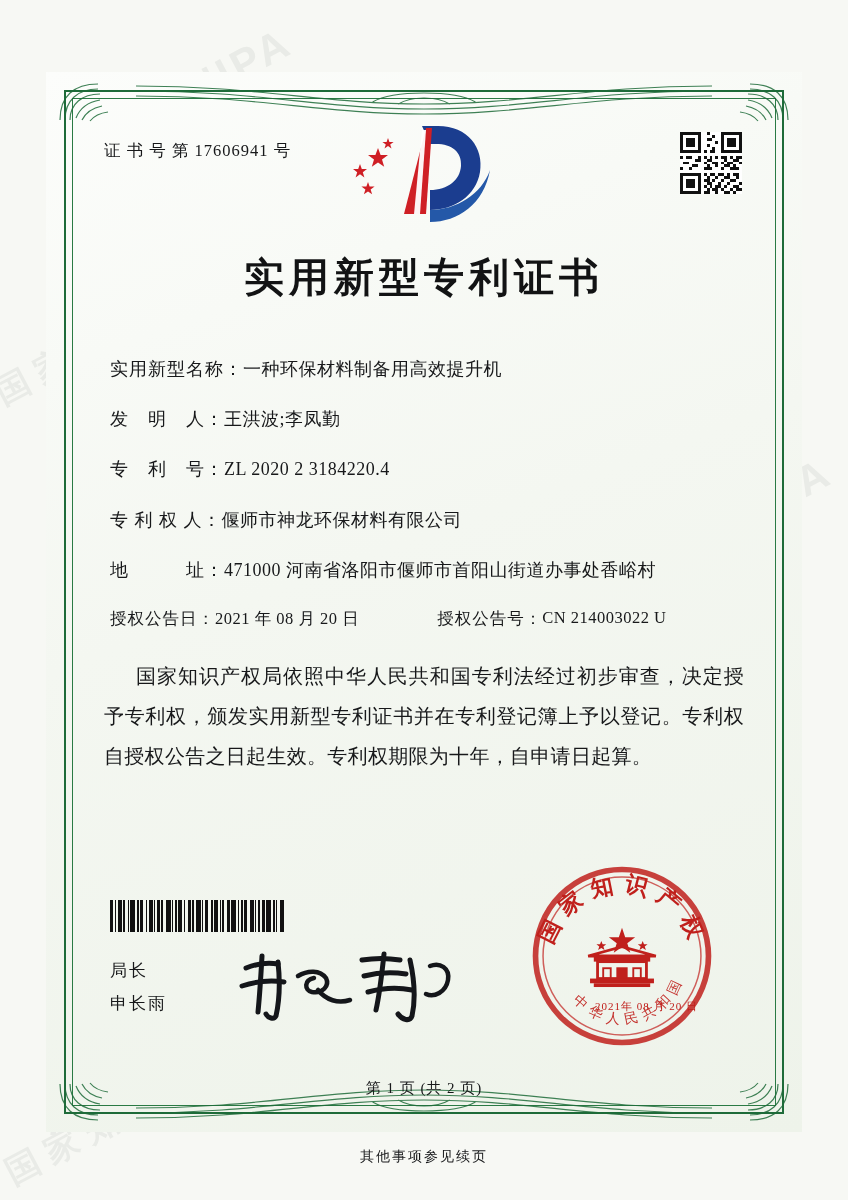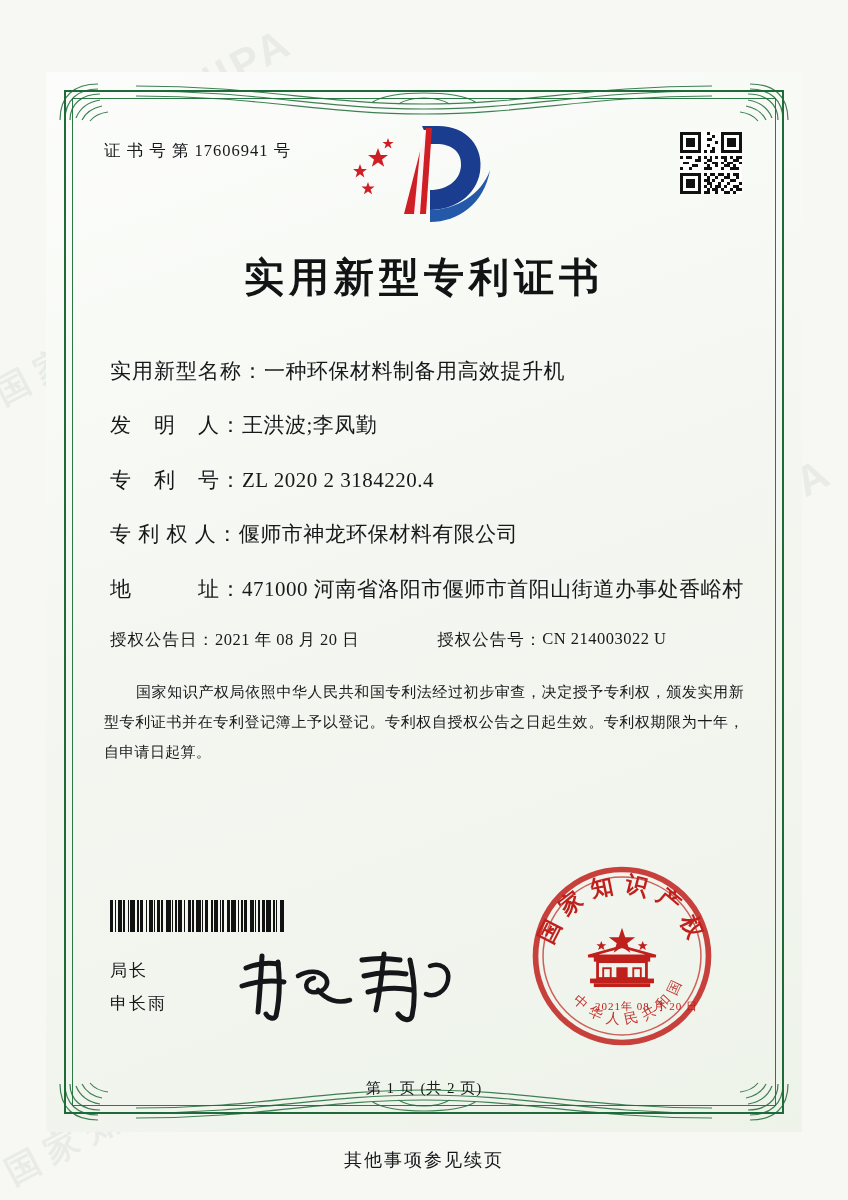--- a/index.html
+++ b/index.html
@@ -86,35 +86,35 @@
     font-weight:700;
     font-size:40px;
     letter-spacing:5px;
     color:#121314;
     margin-top:88px;
   }
 
   .fields{margin-top:52px;padding-left:6px;}
   .field{
     display:flex;
-    font-size:21px;
+    font-size:18px;
     color:#17181a;
     margin-bottom:25px;
     line-height:1.4;
   }
   .flabel{
     white-space:pre;
     letter-spacing:1px;
   }
   .fvalue{letter-spacing:.5px;}
   .field-inline{display:flex;font-size:16.5px;color:#17181a;margin-bottom:25px;}
   .gap{width:78px;}
 
   .para{
-    font-size:15px;color:#17181a;line-height:2.0;
+    font-size:20px;color:#17181a;line-height:2.0;
     text-align:justify;
     margin-top:26px;
     text-indent:32px;
     letter-spacing:.3px;
   }
   .para2{margin-top:2px;}
 
   
   .barcode{
     position:absolute;left:6px;bottom:160px;width:222px;height:32px;
@@ -144,21 +144,21 @@
     font-family:"Liberation Serif", serif;
   }
 
   .pagenum{
     position:absolute;left:0;right:0;bottom:-6px;
     text-align:center;font-size:15px;color:#17181a;letter-spacing:1px;
   }
 
   .footnote{
     position:absolute;left:0;right:0;top:1148px;
-    text-align:center;font-size:18px;color:#17181a;letter-spacing:2px;
+    text-align:center;font-size:14px;color:#17181a;letter-spacing:2px;
   }
 </style>
 </head>
 <body>
 
 <div class="watermarks">
   <div class="wm cn" style="left:150px;top:50px;">CNIPA</div>
   <div class="wm cn" style="left:530px;top:120px;">CNIPA</div>
   <div class="wm zh" style="left:-20px;top:300px;">国家知识产权局</div>
   <div class="wm cn" style="left:690px;top:480px;">CNIPA</div>

